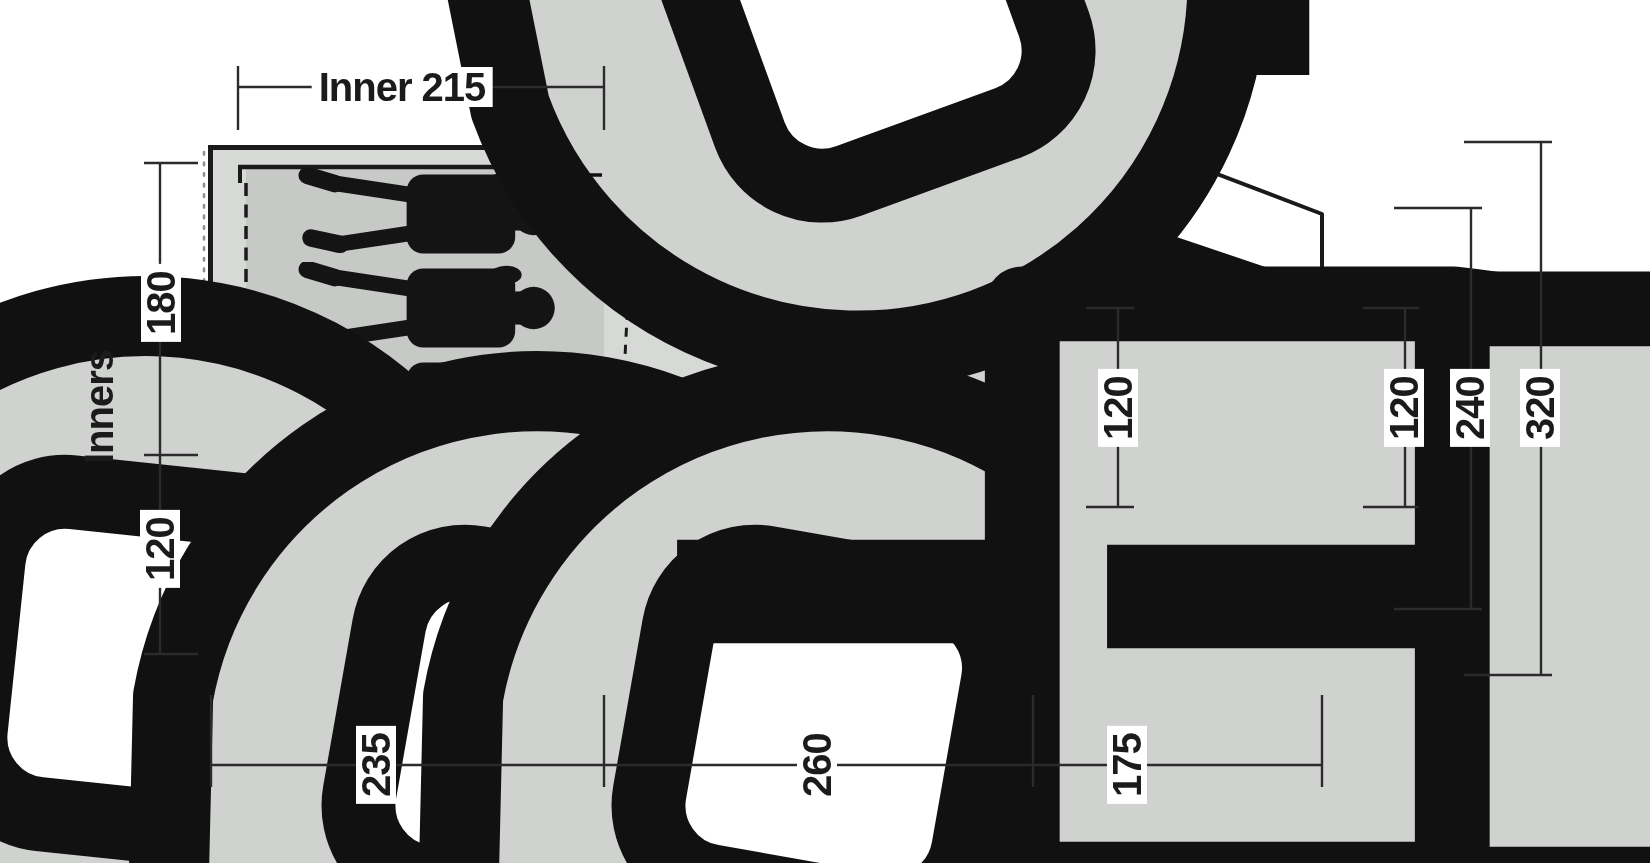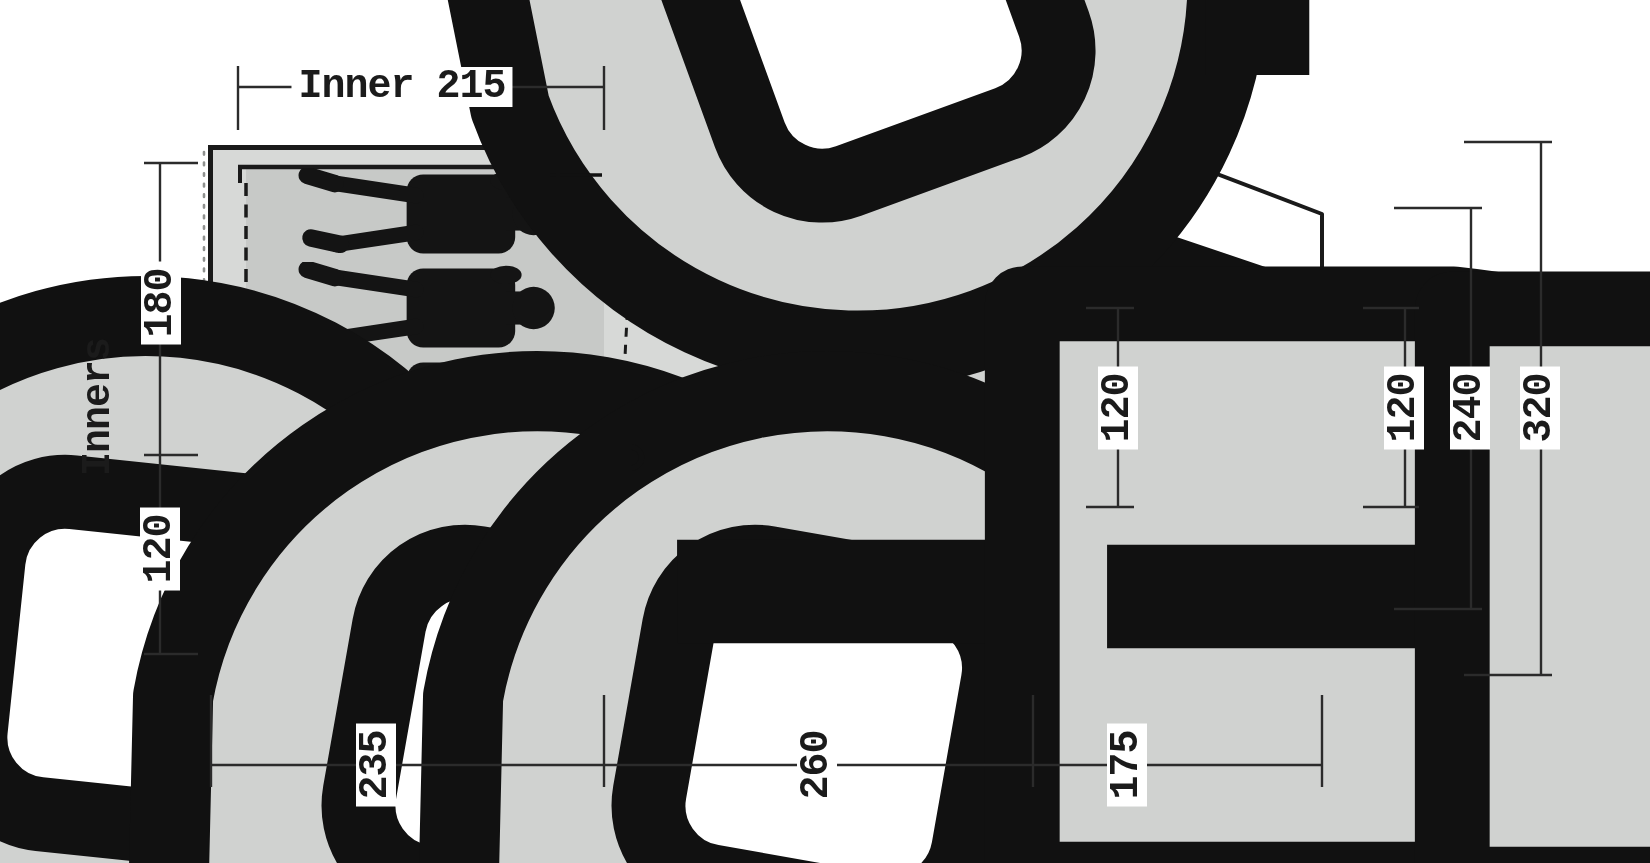--- a/index.html
+++ b/index.html
@@ -1,17 +1,17 @@
 <!DOCTYPE html>
 <html><head>
 <meta charset="utf-8">
 <style>
   html,body{margin:0;padding:0;background:#fff;}
   #stage{position:relative;width:1650px;height:863px;background:#fff;overflow:hidden;
-         font-family:Liberation Mono, monospace;}
+         font-family:Liberation Sans, sans-serif;}
   #drawing{position:absolute;left:0;top:0;}
   .dim-label{position:absolute;transform:translate(-50%,-50%);font-weight:700;
              font-size:40px;color:#1b1b1b;background:#fff;padding:0 7px;
              letter-spacing:-1px;white-space:nowrap;z-index:5;line-height:1;}
   .dim-label.rot{transform:translate(-50%,-50%) rotate(-90deg);}
   .dim-label.plain{background:transparent;}
 </style>
 </head>
 <body>
 

